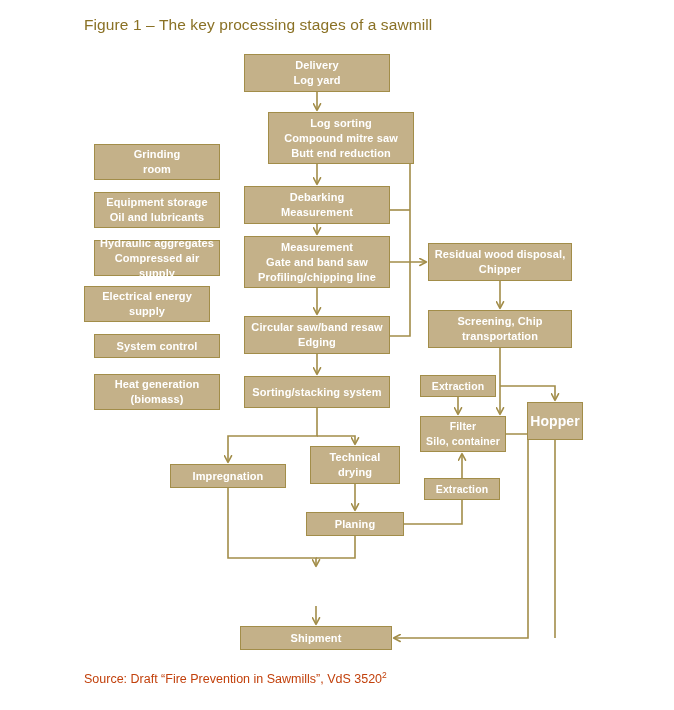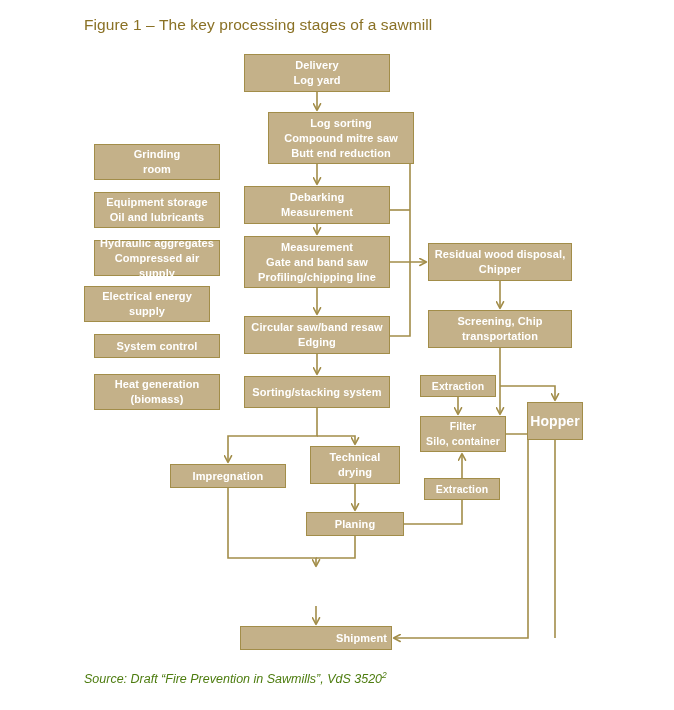--- a/index.html
+++ b/index.html
@@ -23,22 +23,21 @@
     color: #8a7125;
     letter-spacing: 0.1px;
     white-space: nowrap;
   }
 
   #source-caption {
     position: absolute;
     left: 84px;
     top: 670px;
     font-size: 12.5px;
-    font-style: italic;
-    color: #4d7c0f;
+    color: #c2410c;
     white-space: nowrap;
   }
   #source-caption sup {
     font-size: 8.5px;
     vertical-align: super;
   }
 
   #canvas {
     position: absolute;
     left: 0;
@@ -261,21 +260,21 @@
     </span>
   </div>
 
   <div class="node" style="left:306px; top:512px; width:98px; height:24px;">
     <span>
       <span class="ln">Planing</span>
     </span>
   </div>
 
 
-  <div class="node" style="left:240px; top:626px; width:152px; height:24px;justify-content:flex-end;">
+  <div class="node" style="left:240px; top:626px; width:152px; height:24px;">
     <span>
       <span class="ln">Shipment</span>
     </span>
   </div>
 
   <div id="source-caption"><span>Source: Draft “Fire Prevention in Sawmills”, VdS 3520</span><sup>2</sup></div>
 
 </div>
 
 </body></html>

